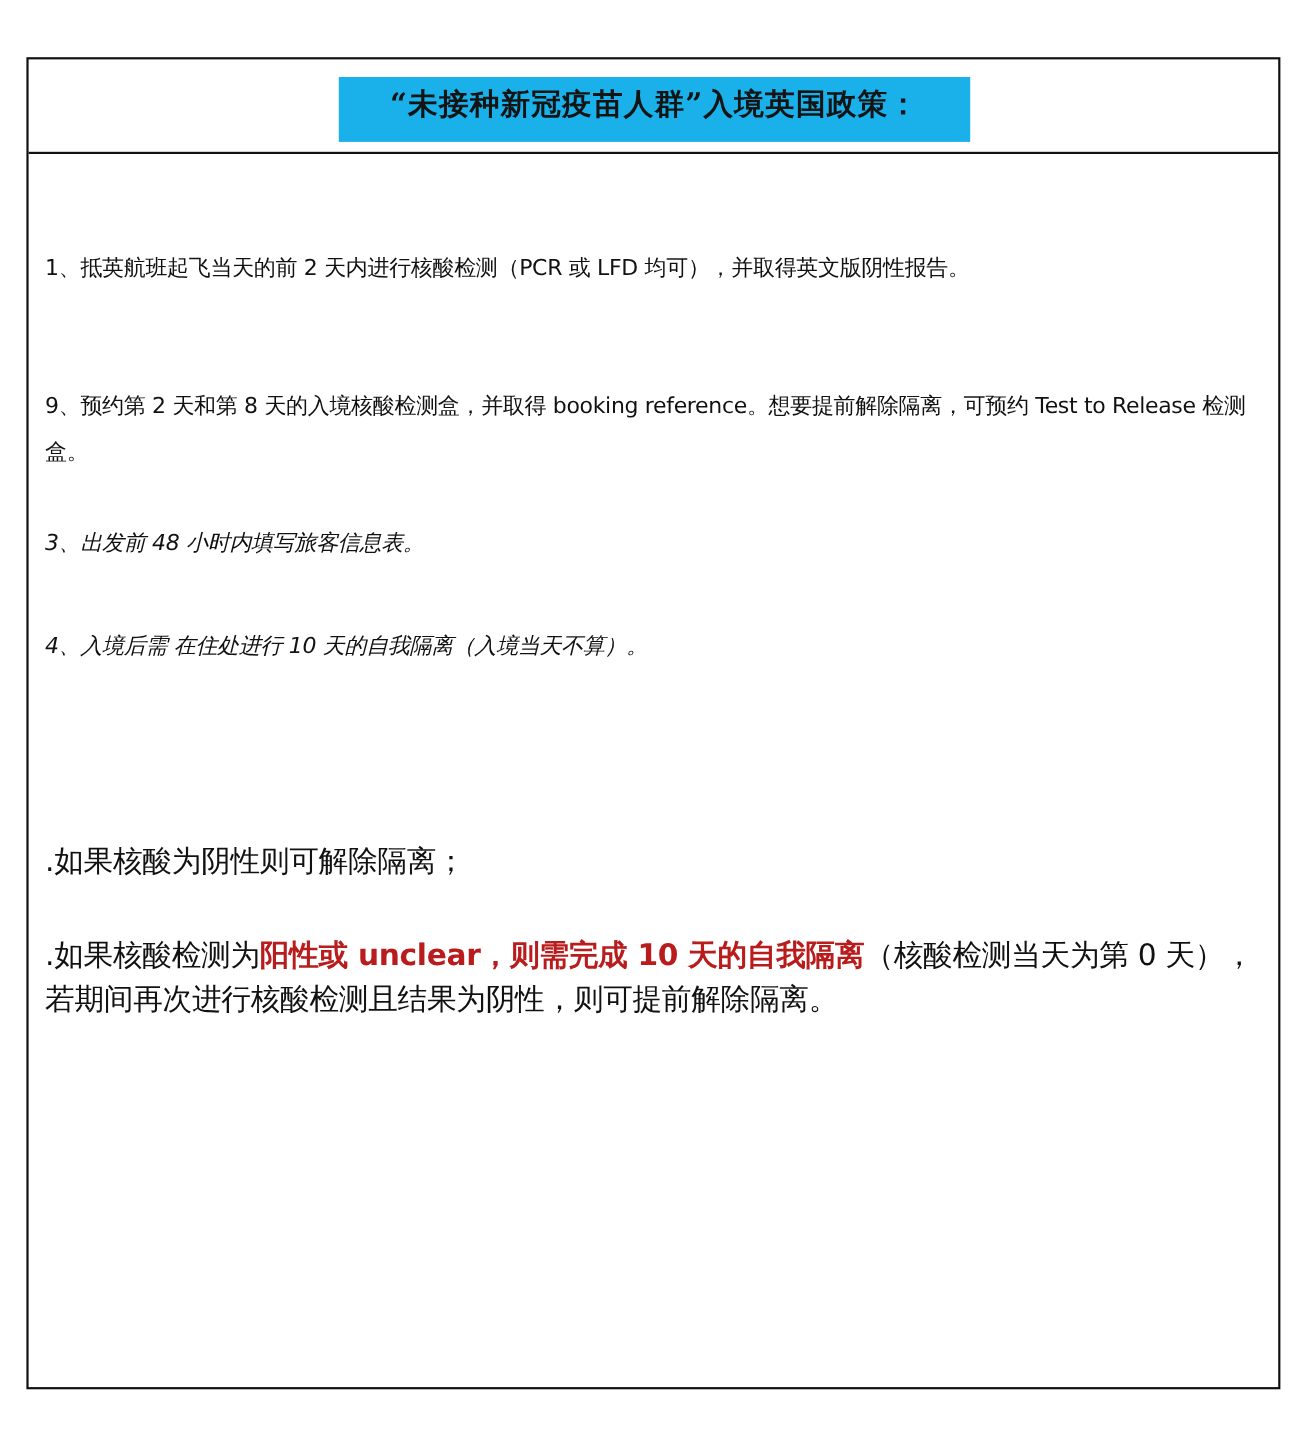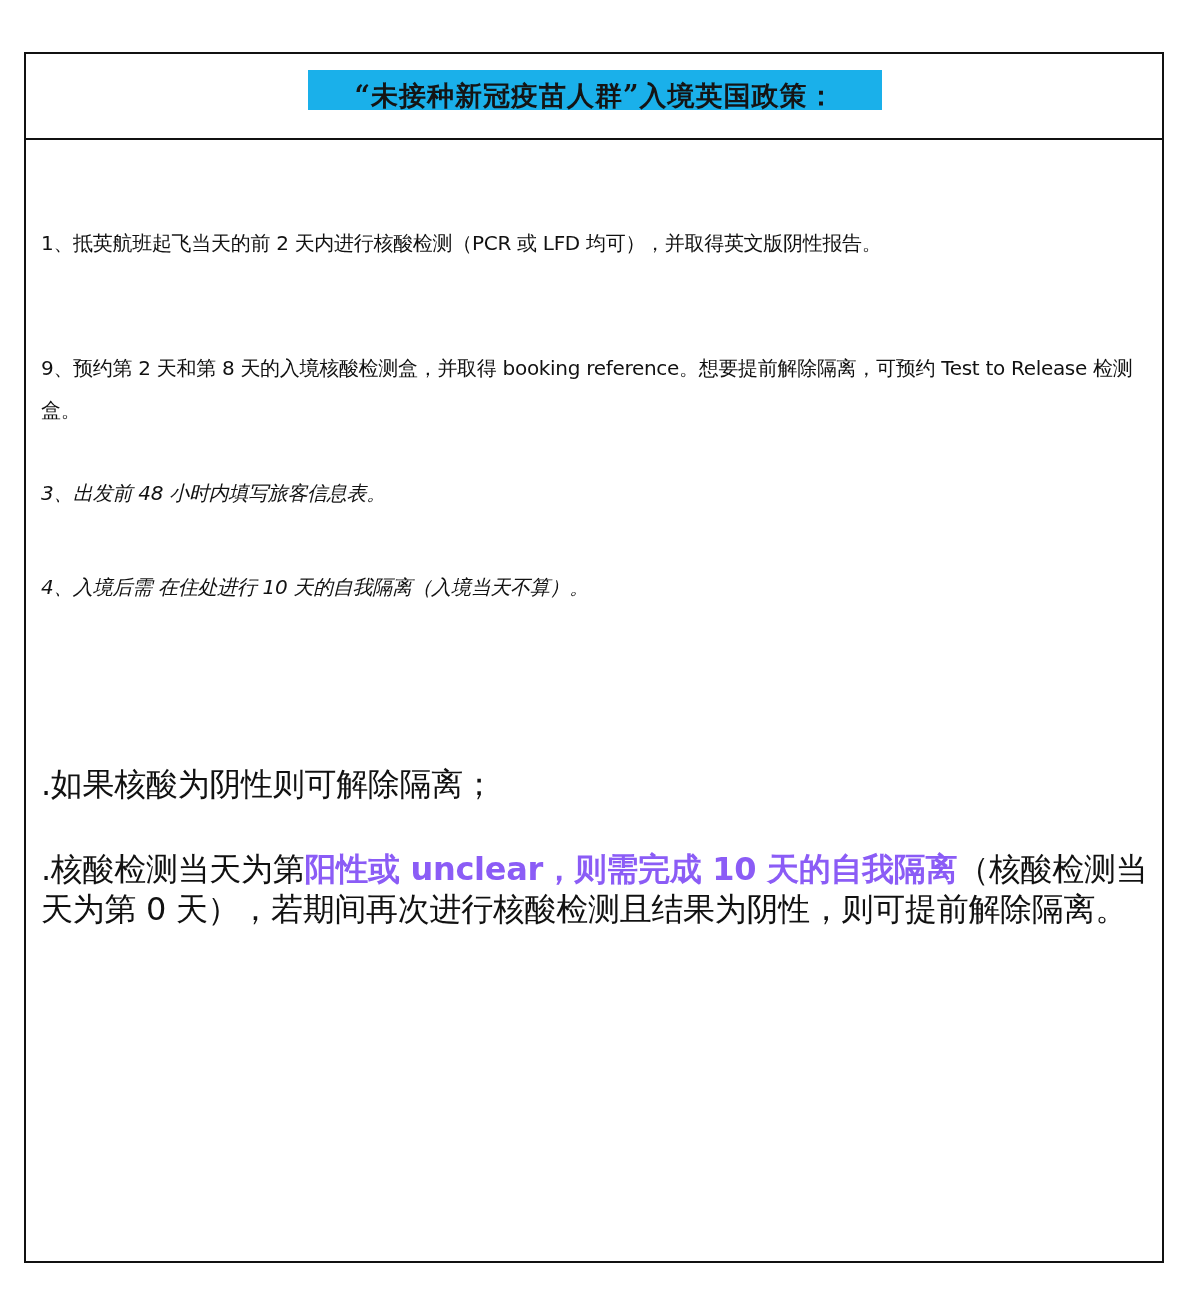--- a/index.html
+++ b/index.html
@@ -29,59 +29,59 @@
     top: 0;
     width: 1136px;
     height: 84px;
     border-bottom: 2px solid #111111;
   }
   .title {
     position: absolute;
     left: 282px;
     top: 16px;
     width: 574px;
-    height: 40px;
+    height: 59px;
     background: #1ab0ea;
     color: #141414;
     font-size: 27px;
     line-height: 52px;
     text-align: center;
     font-weight: bold;
     letter-spacing: 1px;
     white-space: nowrap;
     font-family: "DejaVu Serif", "Liberation Serif", serif;
   }
   .para {
     position: absolute;
     left: 15px;
     width: 1115px;
     font-size: 20px;
     line-height: 42px;
     letter-spacing: -0.3px;
     margin: 0;
   }
   .para.big {
-    font-size: 32px;
+    font-size: 27px;
     line-height: 40px;
   }
   .red {
-    color: #8b5cf6;
+    color: #b91c1c;
     font-weight: bold;
   }
 </style>
 </head>
 <body>
 
 <div class="frame">
   <div class="header">
     <div class="title">“未接种新冠疫苗人群”入境英国政策：</div>
   </div>
 
   <p class="para" style="top:168px;">1、抵英航班起飞当天的前 2 天内进行核酸检测（PCR 或 LFD 均可），并取得英文版阴性报告。</p>
   <p class="para" style="top:293px;">9、预约第 2 天和第 8 天的入境核酸检测盒，并取得 booking reference。想要提前解除隔离，可预约 Test to Release 检测盒。</p>
   <p class="para" style="top:418px;font-style:italic;">3、出发前 48 小时内填写旅客信息表。</p>
   <p class="para" style="top:512px;font-style:italic;">4、入境后需 在住处进行 10 天的自我隔离（入境当天不算）。</p>
 
   <p class="para big" style="top:710px;">.如果核酸为阴性则可解除隔离；</p>
 
-  <p class="para big" style="top:795px;"><span>.核酸检测当天为第</span><span class="red">阳性或 unclear，则需完成 10 天的自我隔离</span><span>（核酸检测当天为第 0 天），若期间再次进行核酸检测且结果为阴性，则可提前解除隔离。</span></p>
+  <p class="para big" style="top:795px;"><span>.如果核酸检测为</span><span class="red">阳性或 unclear，则需完成 10 天的自我隔离</span><span>（核酸检测当天为第 0 天），若期间再次进行核酸检测且结果为阴性，则可提前解除隔离。</span></p>
 
 </div>
 
 </body></html>

